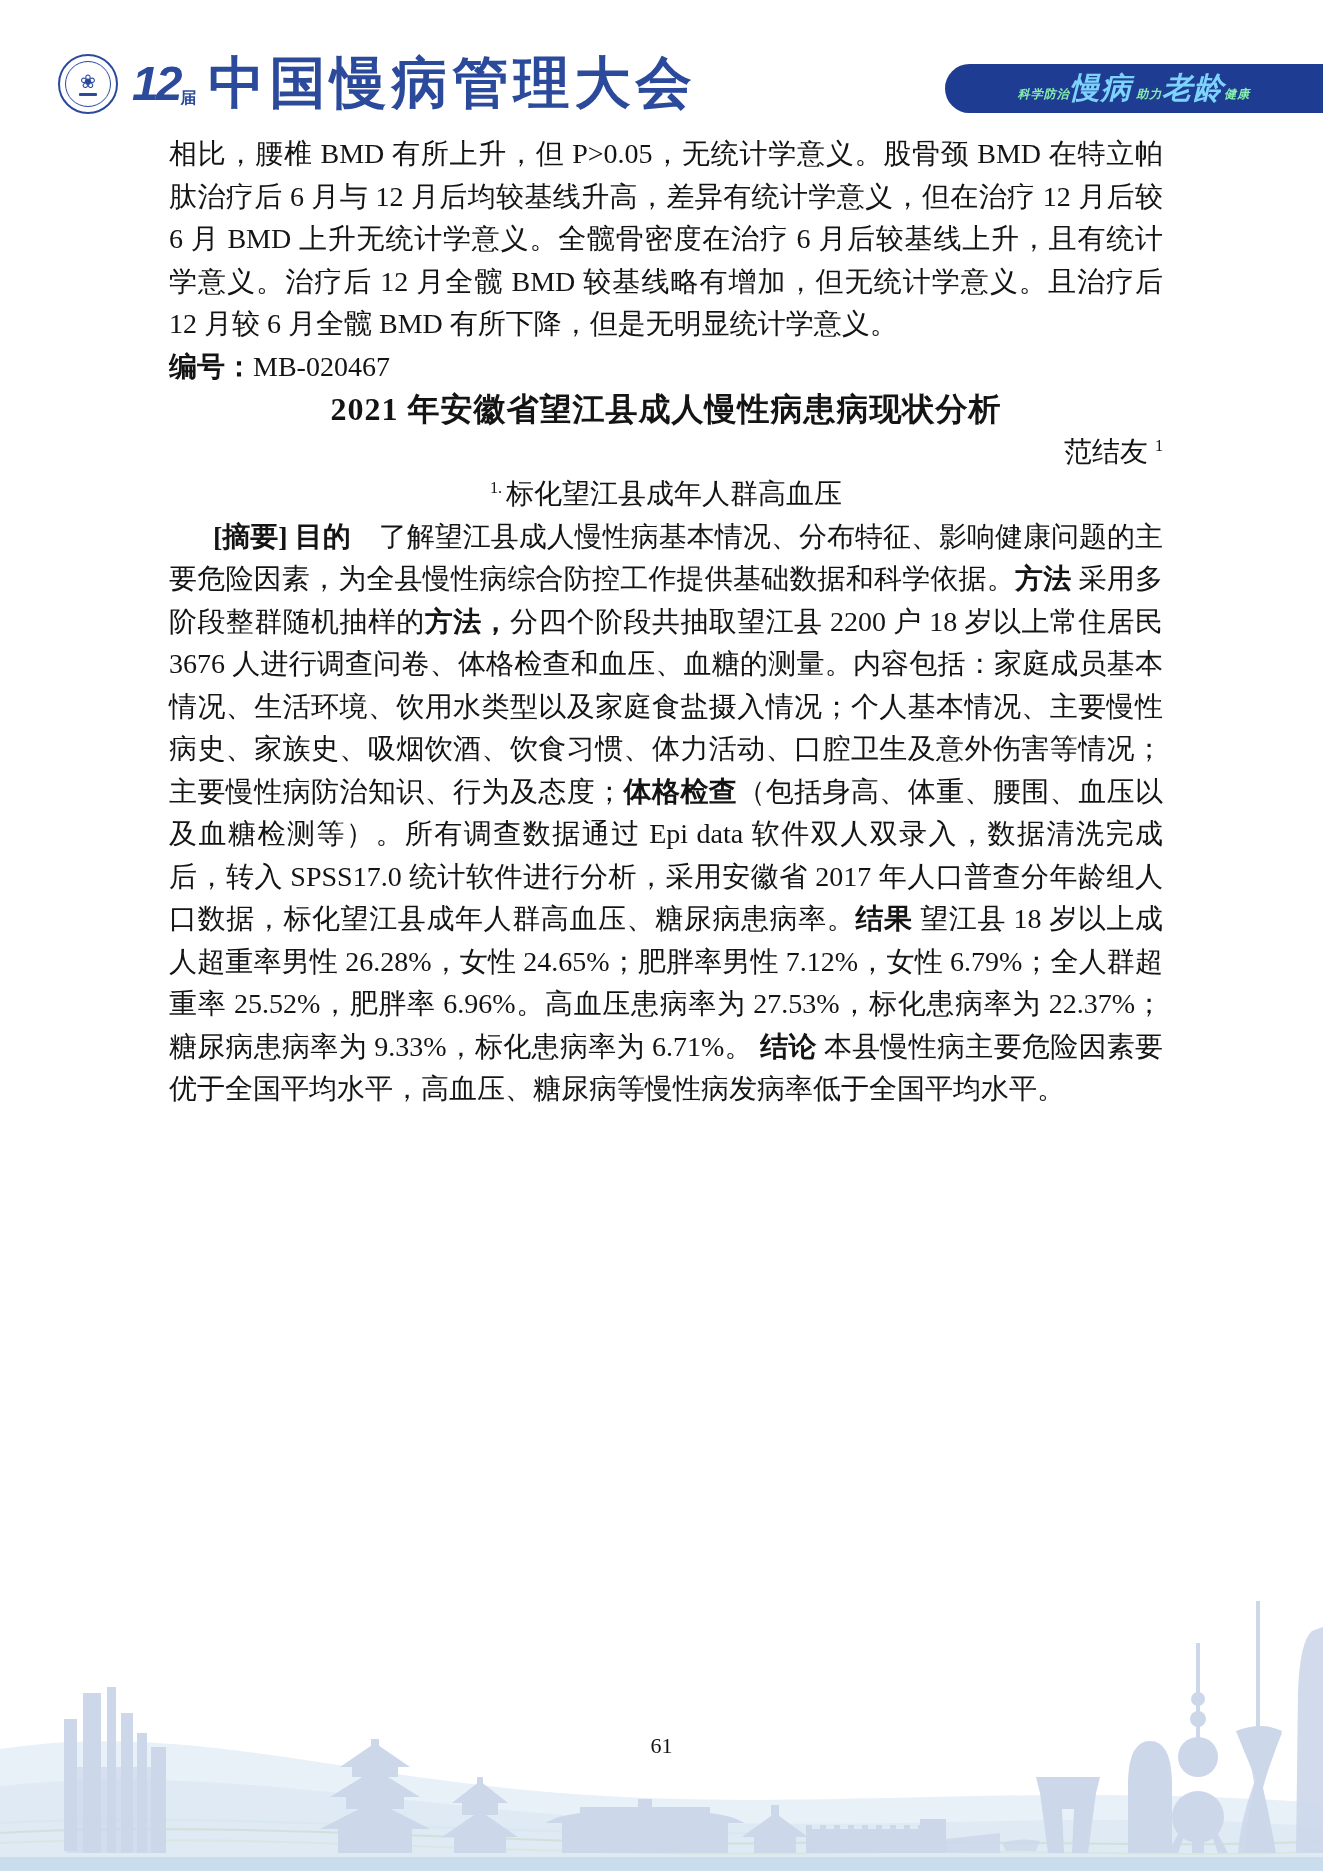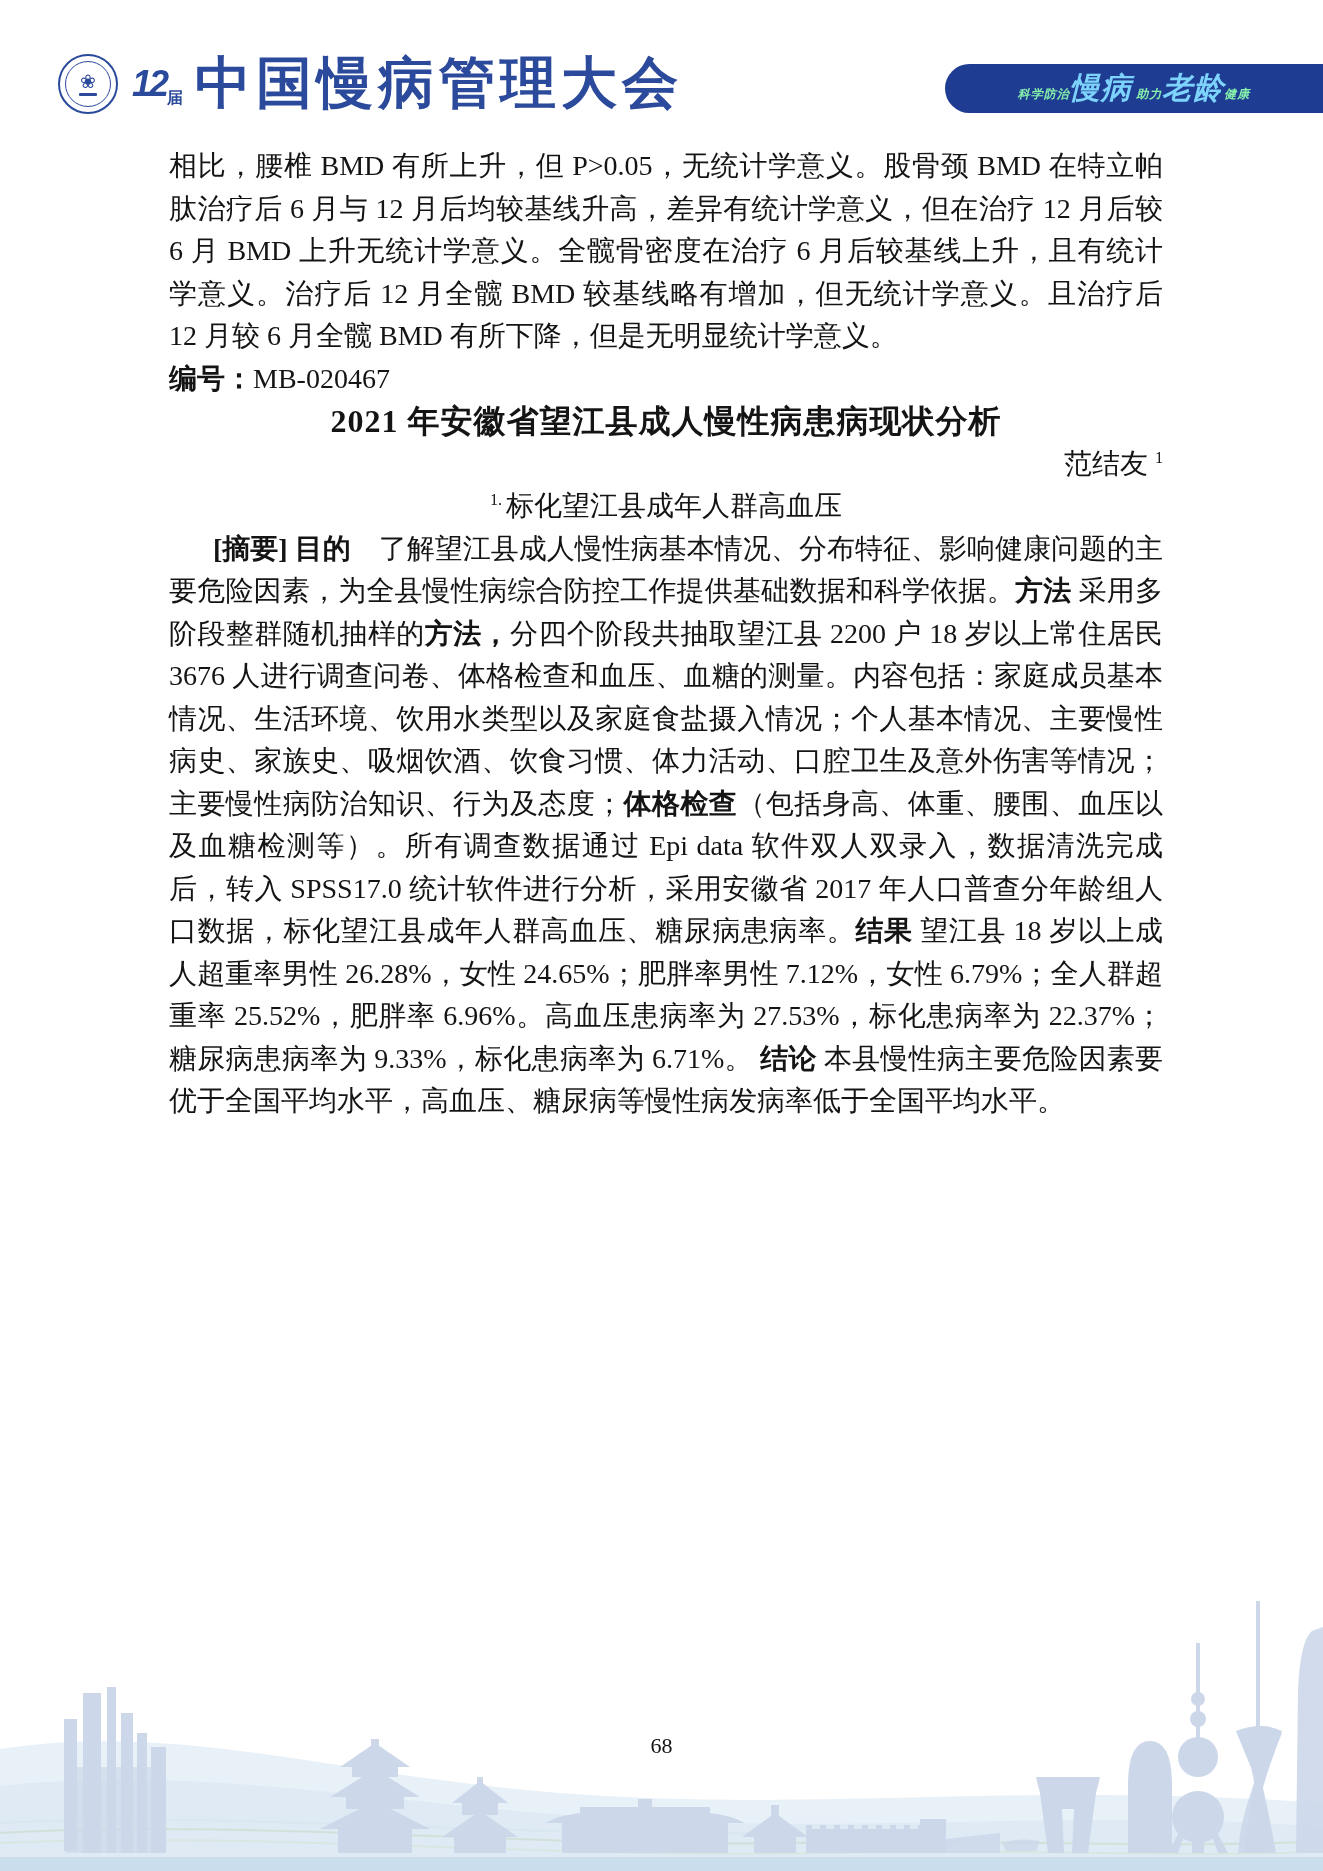--- a/index.html
+++ b/index.html
@@ -14,38 +14,38 @@
     display:flex;align-items:center;justify-content:center;flex-direction:column;
     box-sizing:border-box;position:relative;
   }
   .seal-inner{
     width:44px;height:44px;border:1px solid #2b4a9b;border-radius:50%;
     display:flex;align-items:center;justify-content:center;flex-direction:column;color:#2b4a9b;
   }
   .seal-flower{font-size:19px;line-height:19px;}
   .seal-base{width:18px;height:3px;background:#2b4a9b;margin-top:2px;border-radius:1px;}
   .edition{position:relative;margin-left:14px;color:#2b4a9b;display:flex;align-items:flex-end;}
-  .edition-num{font-family:"Liberation Sans","DejaVu Sans",sans-serif;font-style:italic;font-weight:800;font-size:36px;line-height:48px;letter-spacing:-3px;}
+  .edition-num{font-family:"Liberation Sans","DejaVu Sans",sans-serif;font-style:italic;font-weight:800;font-size:48px;line-height:48px;letter-spacing:-3px;}
   .edition-suffix{font-family:"Liberation Sans","DejaVu Sans",sans-serif;font-weight:700;font-size:16px;line-height:16px;margin-left:1px;margin-bottom:2px;}
   .hdr-title{
     margin-left:12px;font-family:Liberation Mono, monospace;
     font-size:56px;font-weight:600;color:#2b4a9b;letter-spacing:5px;white-space:nowrap;
   }
   .banner{
     position:absolute;top:64px;right:0;width:378px;height:49px;background:#1e3d92;
     border-radius:26px 0 0 26px;display:flex;align-items:center;justify-content:center;
     font-family:"Liberation Sans","DejaVu Sans",sans-serif;font-style:italic;font-weight:700;
     white-space:nowrap;
   }
   .banner .small{font-size:12px;color:#86efac;letter-spacing:1px;}
   .banner .large{font-size:30px;color:#7dd3fc;letter-spacing:1px;}
   
   .content{
     position:absolute;left:169px;top:133px;width:994px;
-    font-size:28px;line-height:42.5px;text-align:justify;margin-top:12px;
+    font-size:28px;line-height:42.5px;text-align:justify;
   }
   .content p{margin:0;}
   .b{font-weight:700;}
   sup{font-size:0.58em;line-height:0;}
   .p-conclusion{margin-top:38px;text-indent:56px;}
   .id-line{margin-top:100px;}
   .paper-title{margin-top:42px;text-align:center;text-indent:0;font-size:32px;font-weight:700;letter-spacing:1px;}
   .paper-author{margin-top:40px;text-align:right;text-indent:0;}
   .paper-affiliation{margin-top:18px;text-align:center;text-indent:0;}
   .p-abstract{margin-top:48px;text-indent:44px;}
@@ -81,21 +81,21 @@
 
   <div class="content">
     <p><span>相比，腰椎 BMD 有所上升，但 P&gt;0.05，无统计学意义。股骨颈 BMD 在特立帕肽治疗后 6 月与 12 月后均较基线升高，差异有统计学意义，但在治疗 12 月后较 6 月 BMD 上升无统计学意义。全髋骨密度在治疗 6 月后较基线上升，且有统计学意义。治疗后 12 月全髋 BMD 较基线略有增加，但无统计学意义。且治疗后 12 月较 6 月全髋 BMD 有所下降，但是无明显统计学意义。</span></p>
     <p class="id-line"><span class="b">编号：</span><span>MB-020467</span></p>
     <p class="paper-title">2021 年安徽省望江县成人慢性病患病现状分析</p>
     <p class="paper-author"><span>范结友 </span><sup>1</sup></p>
     <p class="paper-affiliation"><sup>1. </sup><span>标化望江县成年人群高血压</span></p>
     <p class="p-abstract"><span class="b">[摘要] 目的　</span><span>了解望江县成人慢性病基本情况、分布特征、影响健康问题的主要危险因素，为全县慢性病综合防控工作提供基础数据和科学依据。</span><span class="b">方法 </span><span>采用多阶段整群随机抽样的</span><span class="b">方法，</span><span>分四个阶段共抽取望江县 2200 户 18 岁以上常住居民 3676 人进行调查问卷、体格检查和血压、血糖的测量。内容包括：家庭成员基本情况、生活环境、饮用水类型以及家庭食盐摄入情况；个人基本情况、主要慢性病史、家族史、吸烟饮酒、饮食习惯、体力活动、口腔卫生及意外伤害等情况；主要慢性病防治知识、行为及态度；</span><span class="b">体格检查</span><span>（包括身高、体重、腰围、血压以及血糖检测等）。所有调查数据通过 Epi data 软件双人双录入，数据清洗完成后，转入 SPSS17.0 统计软件进行分析，采用安徽省 2017 年人口普查分年龄组人口数据，标化望江县成年人群高血压、糖尿病患病率。</span><span class="b">结果 </span><span>望江县 18 岁以上成人超重率男性 26.28%，女性 24.65%；肥胖率男性 7.12%，女性 6.79%；全人群超重率 25.52%，肥胖率 6.96%。高血压患病率为 27.53%，标化患病率为 22.37%；糖尿病患病率为 9.33%，标化患病率为 6.71%。 </span><span class="b">结论 </span><span>本县慢性病主要危险因素要优于全国平均水平，高血压、糖尿病等慢性病发病率低于全国平均水平。</span></p>
   </div>
 
-  <div class="page-number">68</div>
+  <div class="page-number">61</div>
 
   <svg class="decoration" viewBox="0 0 1323 300" preserveAspectRatio="none" xmlns="http://www.w3.org/2000/svg">
 
     <g>
       <path d="M0,178 C180,150 340,205 560,222 C820,242 1010,210 1323,232 L1323,300 L0,300 Z" fill="#e9f1f8"></path>
       <path d="M0,215 C220,192 420,240 660,250 C900,260 1100,238 1323,256 L1323,300 L0,300 Z" fill="#dfeaf4"></path>
       <path d="M0,262 C250,248 520,276 780,272 C1020,268 1180,278 1323,270" fill="none" stroke="#cfe0d6" stroke-width="2" opacity="0.9"></path>
       <path d="M0,272 C260,260 540,288 820,282 C1060,277 1200,288 1323,280" fill="none" stroke="#d7e6dd" stroke-width="2" opacity="0.8"></path>
       <path d="M0,252 C240,240 500,266 760,262" fill="none" stroke="#d8e7ef" stroke-width="2" opacity="0.9"></path>
     </g>

